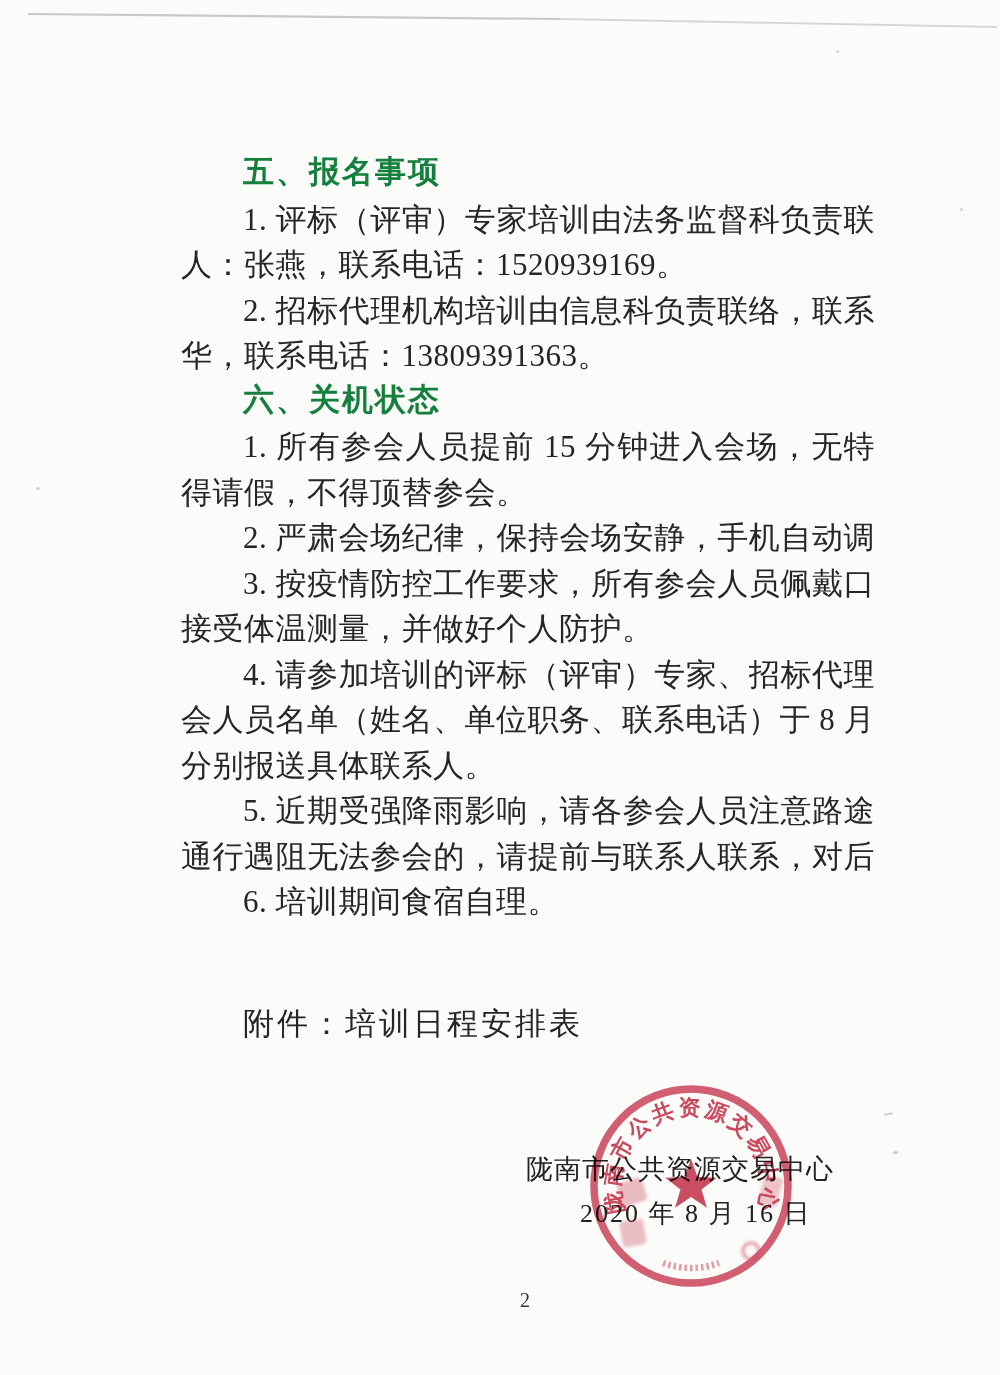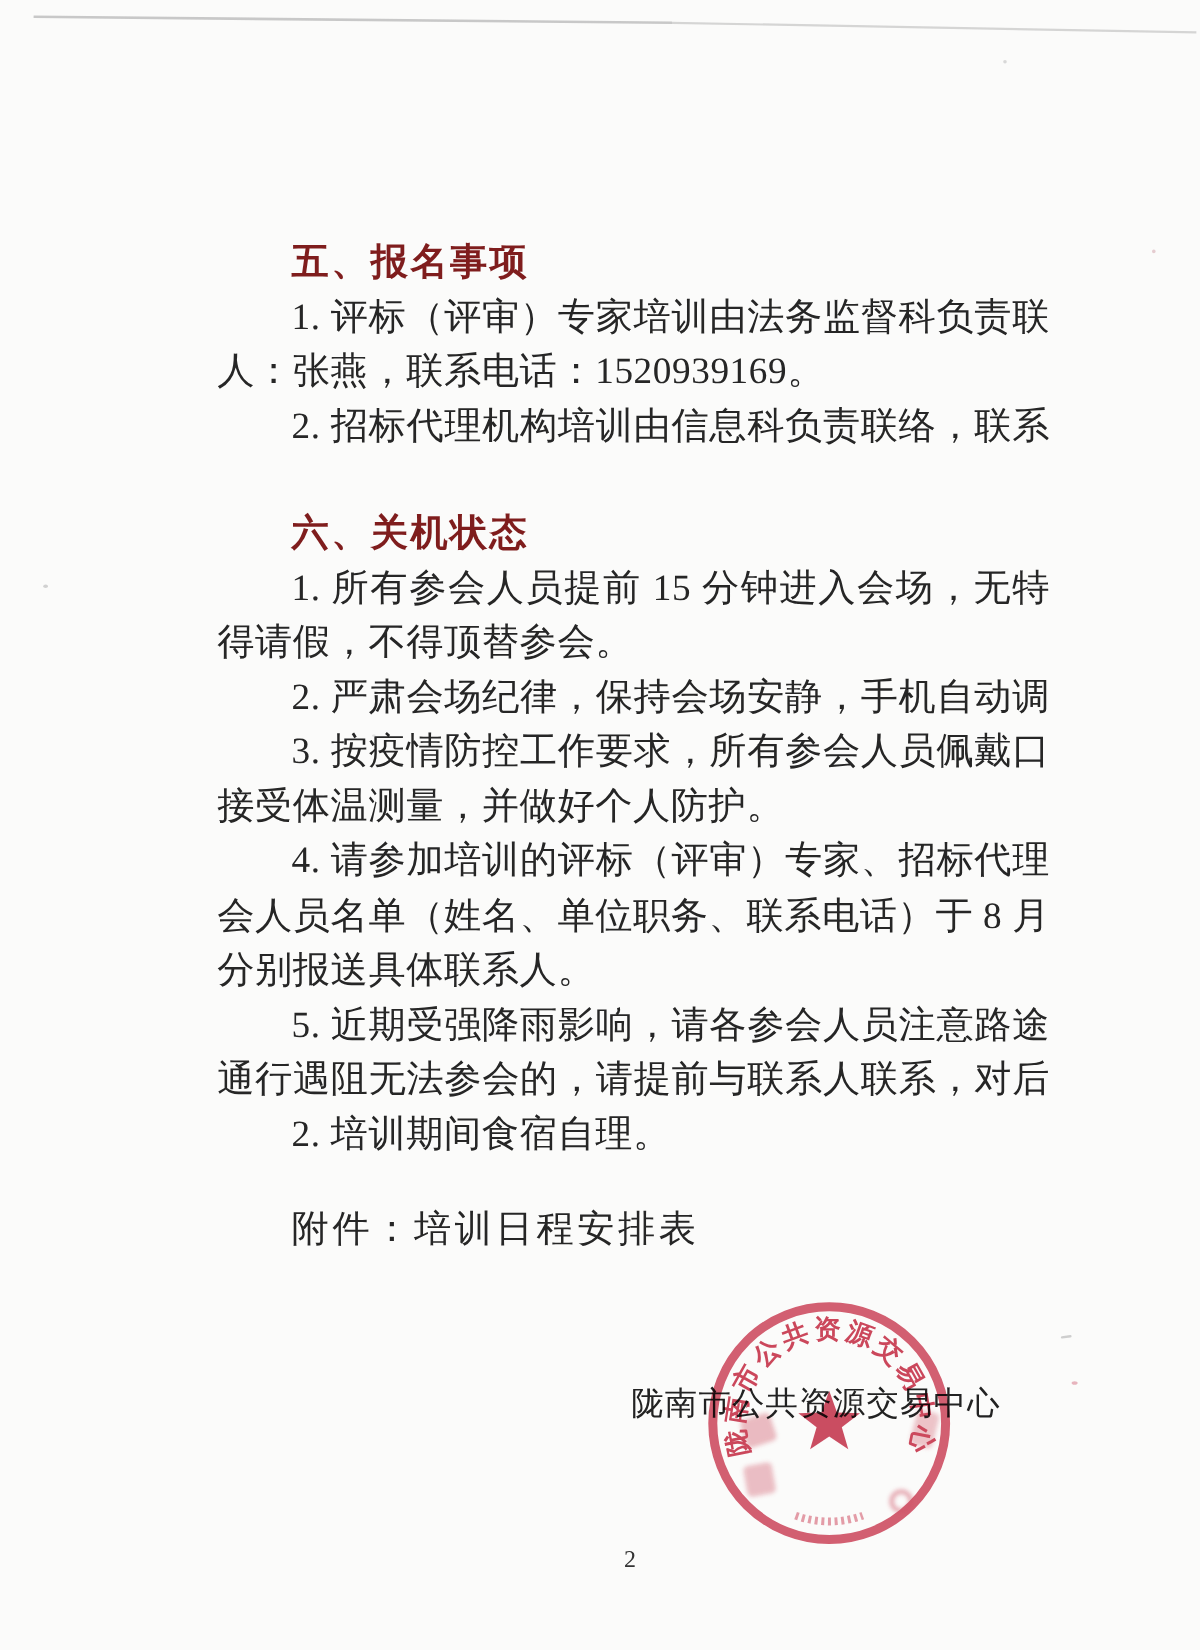--- a/index.html
+++ b/index.html
@@ -14,22 +14,22 @@
   .body-block{position:absolute;left:181px;top:151px;width:694px;}
   .line{
     height:45.5px;line-height:45.5px;font-size:31px;letter-spacing:.5px;
     overflow:hidden;white-space:nowrap;
   }
   .line.justify{
     white-space:normal;text-align:justify;text-align-last:justify;
   }
   .line.indent{padding-left:62px;}
   .line.heading{
-    font-family:Liberation Sans, sans-serif;
-    font-weight:700;padding-left:62px;letter-spacing:2px;color:#7f1d1d;margin-top:44px;
+    font-family:Liberation Mono, monospace;
+    font-weight:700;padding-left:62px;letter-spacing:2px;color:#15803d;
   }
   .attachment{
     position:absolute;left:243px;top:1004px;font-size:31px;letter-spacing:3px;
     line-height:40px;color:#262626;
   }
   .sig-org{
     position:absolute;left:526px;top:1152px;font-size:27px;letter-spacing:1px;
     line-height:34px;white-space:nowrap;color:#222;
   }
   .sig-date{
@@ -60,37 +60,39 @@
   <svg class="scan-artifacts" viewBox="0 0 1000 1375">
     <line x1="28" y1="14" x2="560" y2="19" stroke="#b3b3b3" stroke-width="2.2" opacity="0.7"></line>
     <line x1="560" y1="19" x2="997" y2="27" stroke="#bcbcbc" stroke-width="1.8" opacity="0.6"></line>
   </svg>
 
   <div class="body-block">
     <div class="line heading">五、报名事项</div>
     <div class="line indent justify">1. 评标（评审）专家培训由法务监督科负责联络，联系</div>
     <div class="line">人：张燕，联系电话：1520939169。</div>
     <div class="line indent justify">2. 招标代理机构培训由信息科负责联络，联系人：张振</div>
+    <div class="line">华，联系电话：13809391363。</div>
     <div class="line heading">六、关机状态</div>
     <div class="line indent justify">1. 所有参会人员提前 15 分钟进入会场，无特殊情况不</div>
     <div class="line">得请假，不得顶替参会。</div>
     <div class="line indent justify">2. 严肃会场纪律，保持会场安静，手机自动调为静音或</div>
     <div class="line indent justify">3. 按疫情防控工作要求，所有参会人员佩戴口罩，会前</div>
     <div class="line">接受体温测量，并做好个人防护。</div>
     <div class="line indent justify">4. 请参加培训的评标（评审）专家、招标代理机构将参</div>
     <div class="line justify">会人员名单（姓名、单位职务、联系电话）于 8 月 18 日前</div>
     <div class="line">分别报送具体联系人。</div>
     <div class="line indent justify">5. 近期受强降雨影响，请各参会人员注意路途安全；因</div>
     <div class="line justify">通行遇阻无法参会的，请提前与联系人联系，对后期仍需培</div>
-    <div class="line indent">2. 培训期间食宿自理。</div>
+    <div class="line indent">6. 培训期间食宿自理。</div>
   </div>
 
   <div class="attachment">附件：培训日程安排表</div>
 
   <div class="sig-org">陇南市公共资源交易中心</div>
+  <div class="sig-date">2020 年 8 月 16 日</div>
 
   <svg class="seal" viewBox="0 0 212 212">
     <defs>
       <filter id="smudge" x="-40%" y="-40%" width="180%" height="180%">
         <feGaussianBlur stdDeviation="1.7"></feGaussianBlur>
       </filter>
       <filter id="soft" x="-20%" y="-20%" width="140%" height="140%">
         <feGaussianBlur stdDeviation="0.45"></feGaussianBlur>
       </filter>
       <path id="sealArc" d="M 39.3,130.3 A 71,71 0 1 1 172.7,130.3" fill="none"></path>

